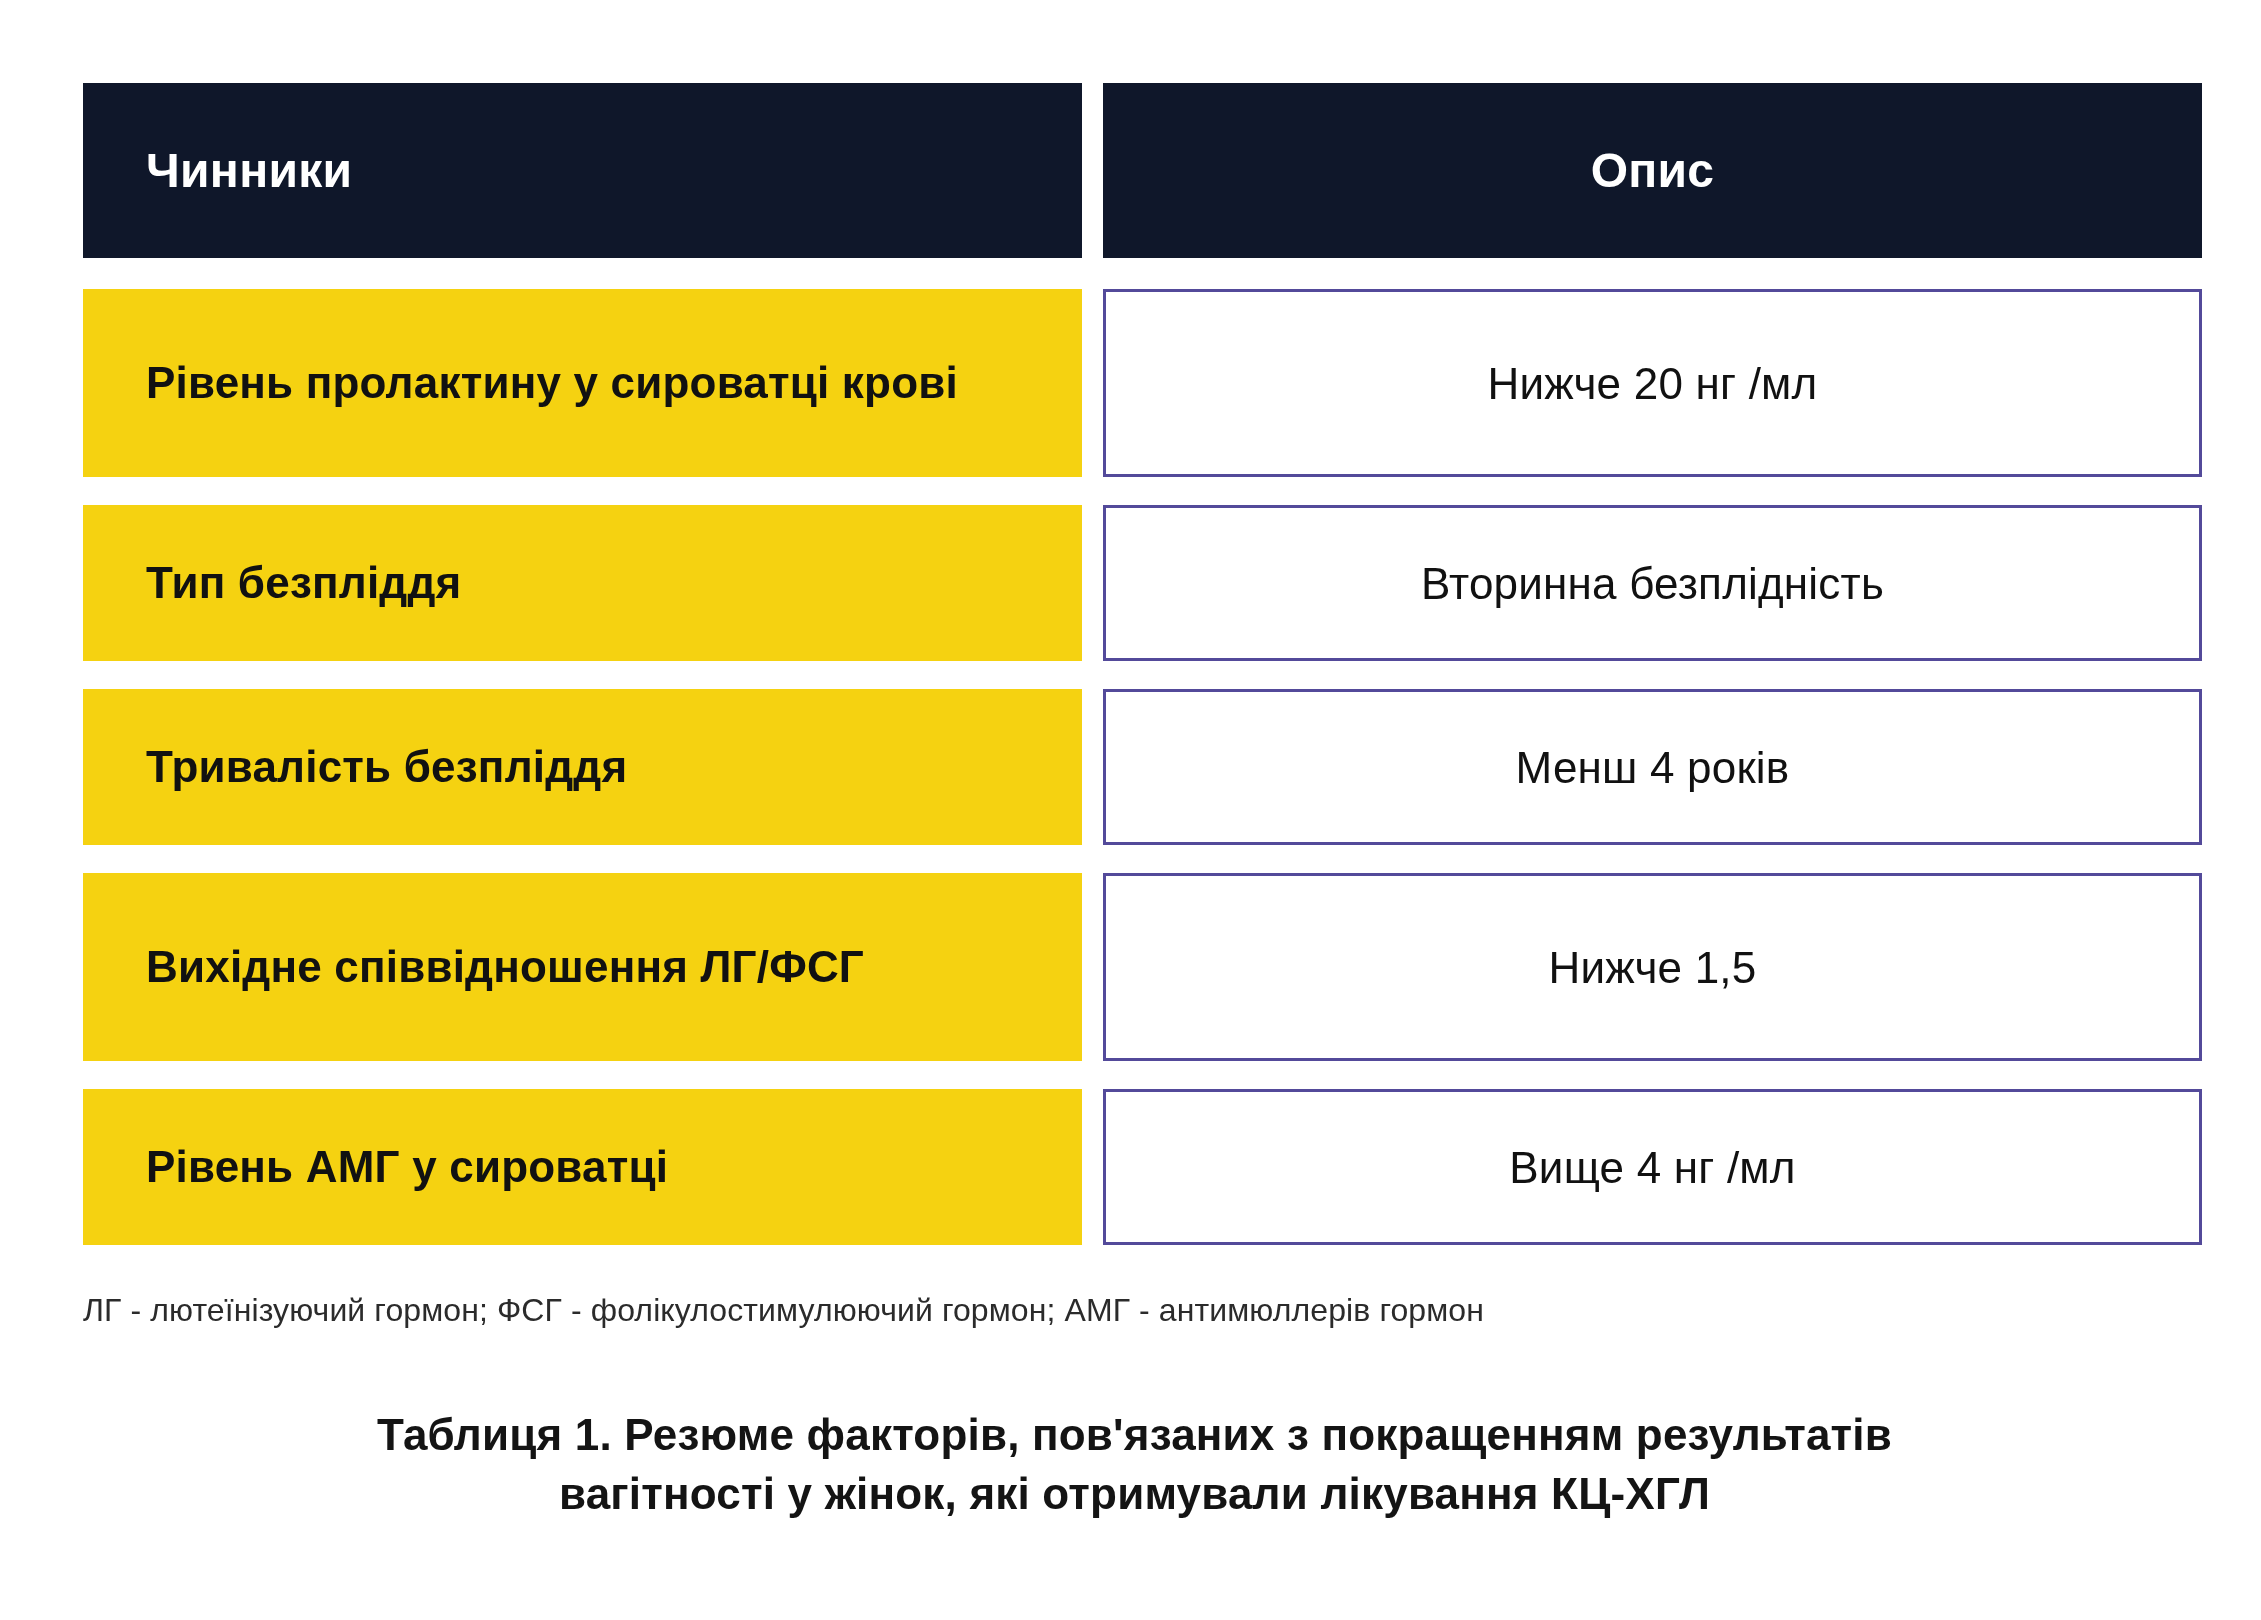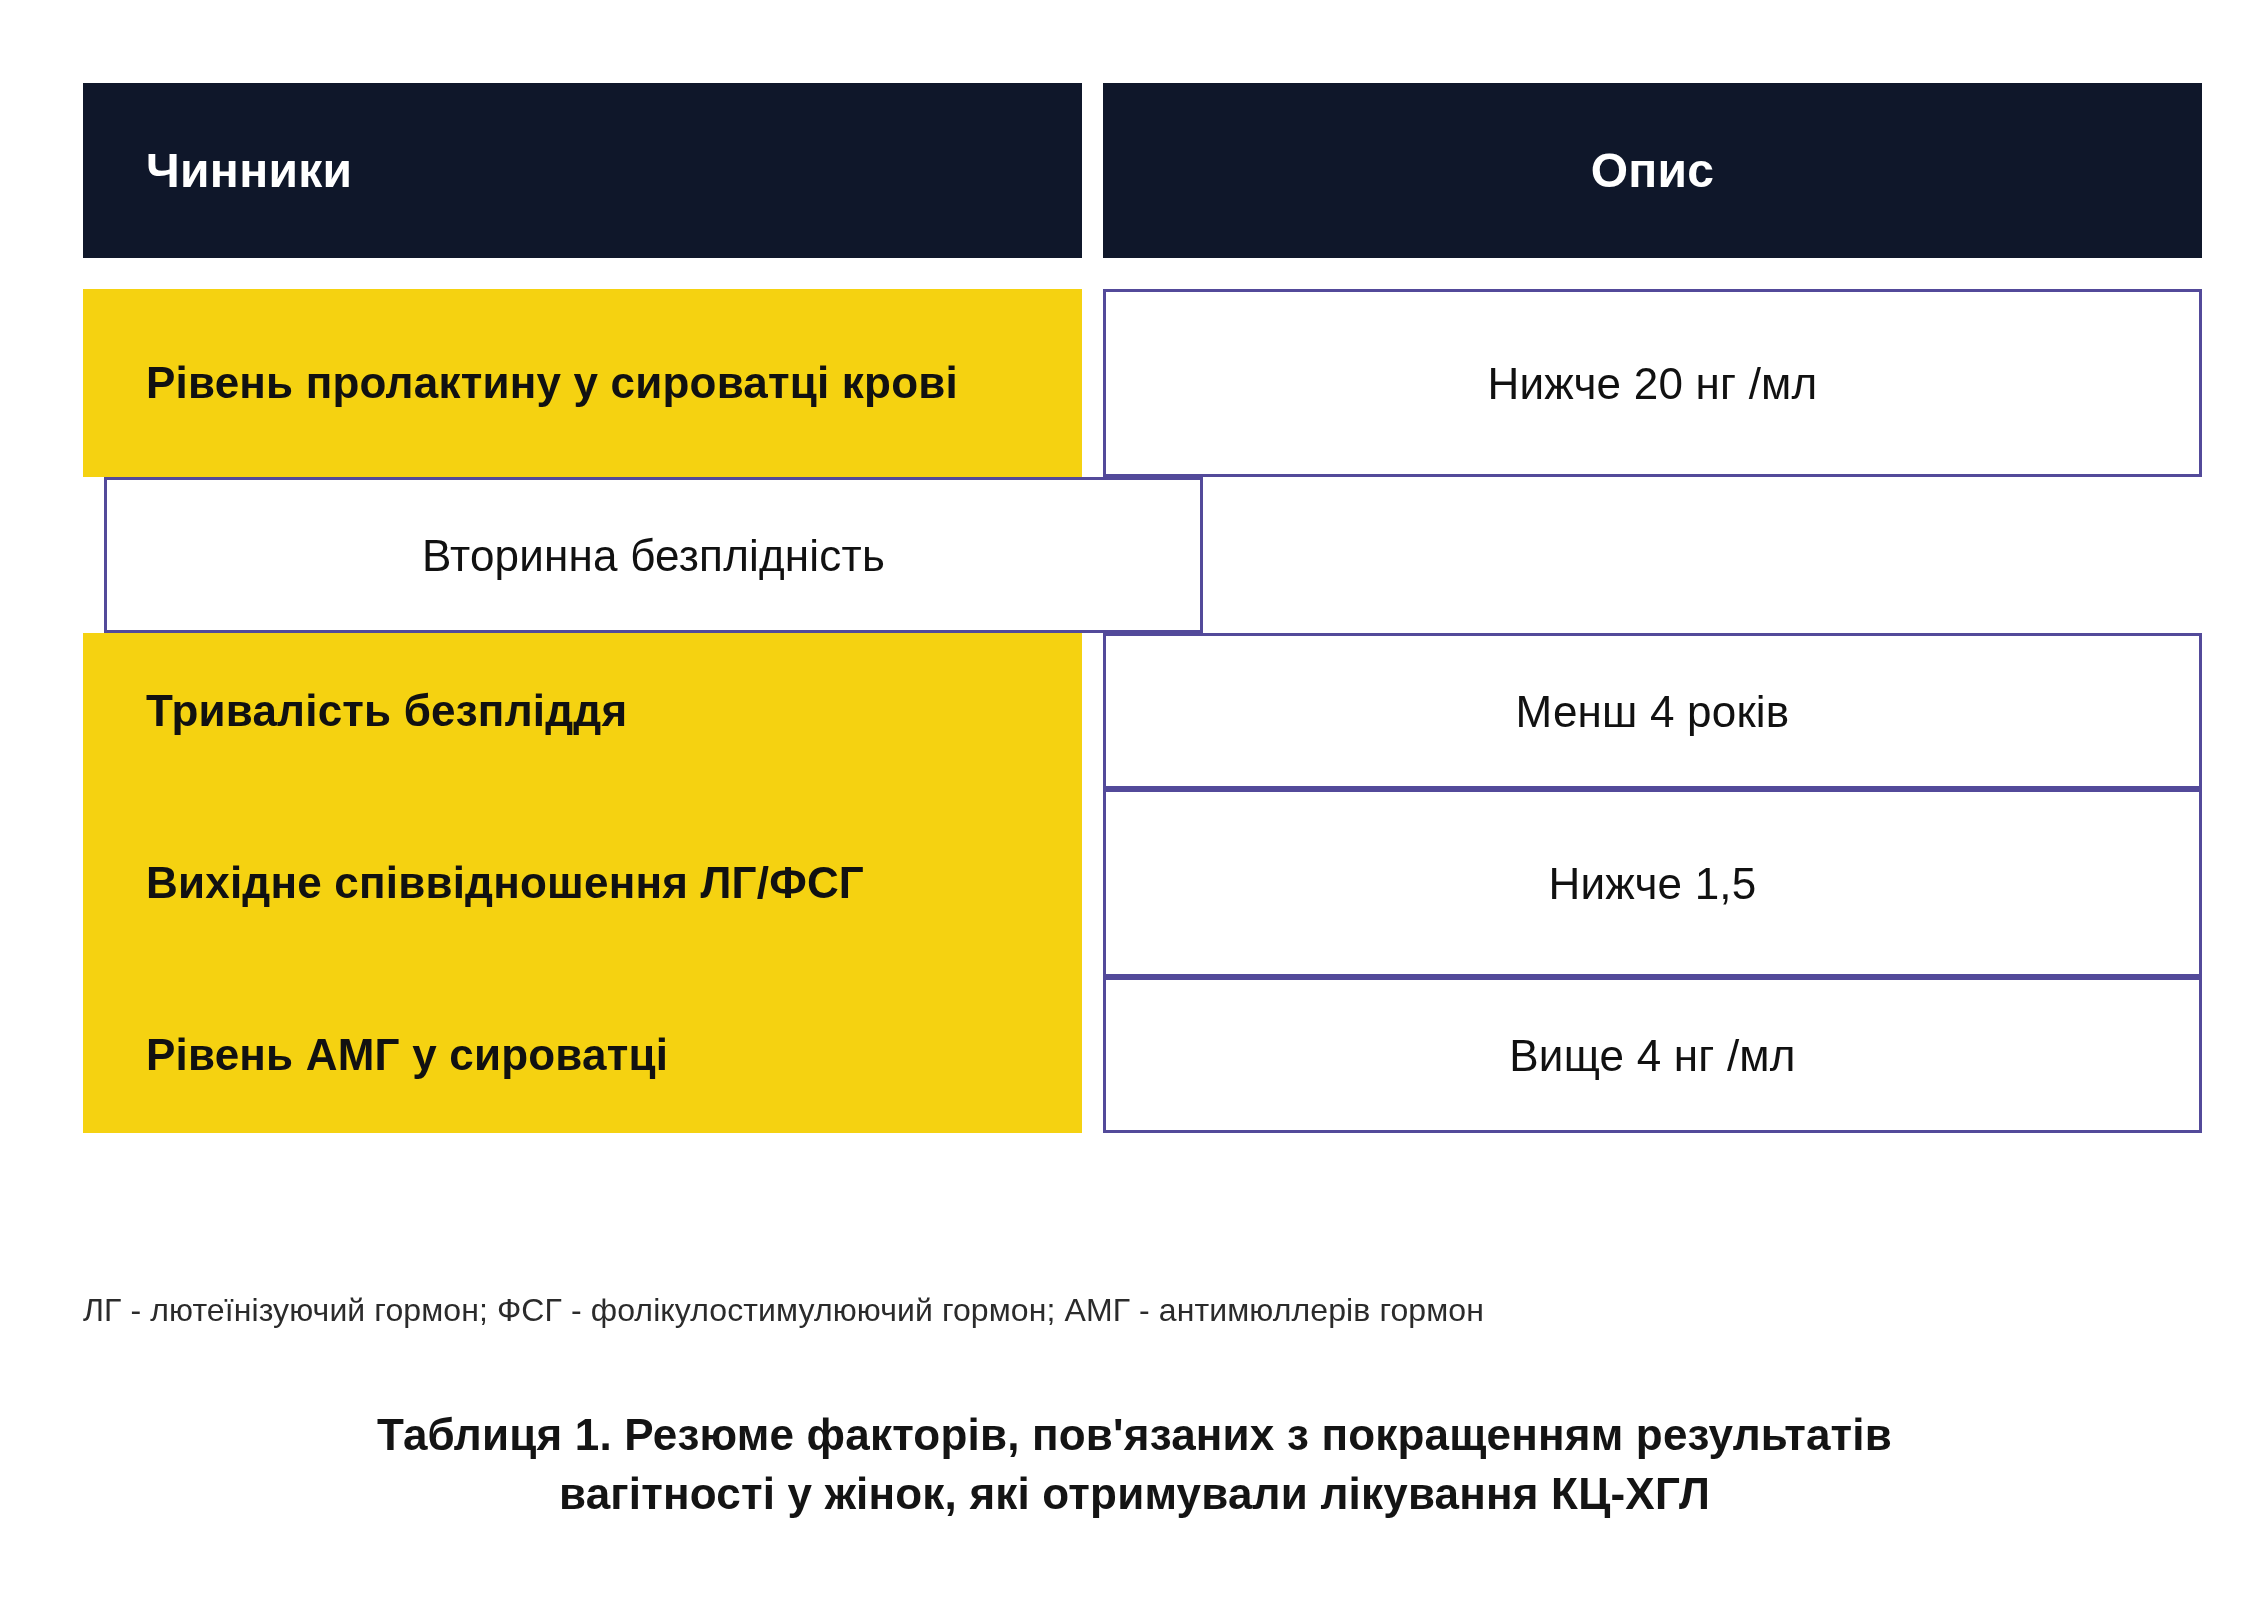--- a/index.html
+++ b/index.html
@@ -58,21 +58,21 @@
   }
   .hdr-text {
     color: #ffffff;
     font-size: 48px;
     font-weight: bold;
     line-height: 1.15;
     letter-spacing: 0.3px;
   }
 
   
-  .data-row { margin-bottom: 0; }
+  .data-row { margin-bottom: 28px; }
 
   .cell-factor {
     background: #F5D211;
     display: flex;
     align-items: center;
     box-sizing: border-box;
     padding: 0 35px 0 63px;
   }
   .cell-factor .txt {
     color: #111111;
@@ -153,20 +153,23 @@
       <div class="col-left cell-factor">
         <span class="txt">Рівень пролактину у сироватці крові</span>
       </div>
       <div class="col-gap"></div>
       <div class="col-right cell-desc">
         <span class="txt">Нижче 20 нг /мл</span>
       </div>
     </div>
 
     <div class="row data-row h-short">
+      <div class="col-left cell-factor">
+        <span class="txt">Тип безпліддя</span>
+      </div>
       <div class="col-gap"></div>
       <div class="col-right cell-desc">
         <span class="txt">Вторинна безплідність</span>
       </div>
     </div>
 
     <div class="row data-row h-short">
       <div class="col-left cell-factor">
         <span class="txt">Тривалість безпліддя</span>
       </div>

